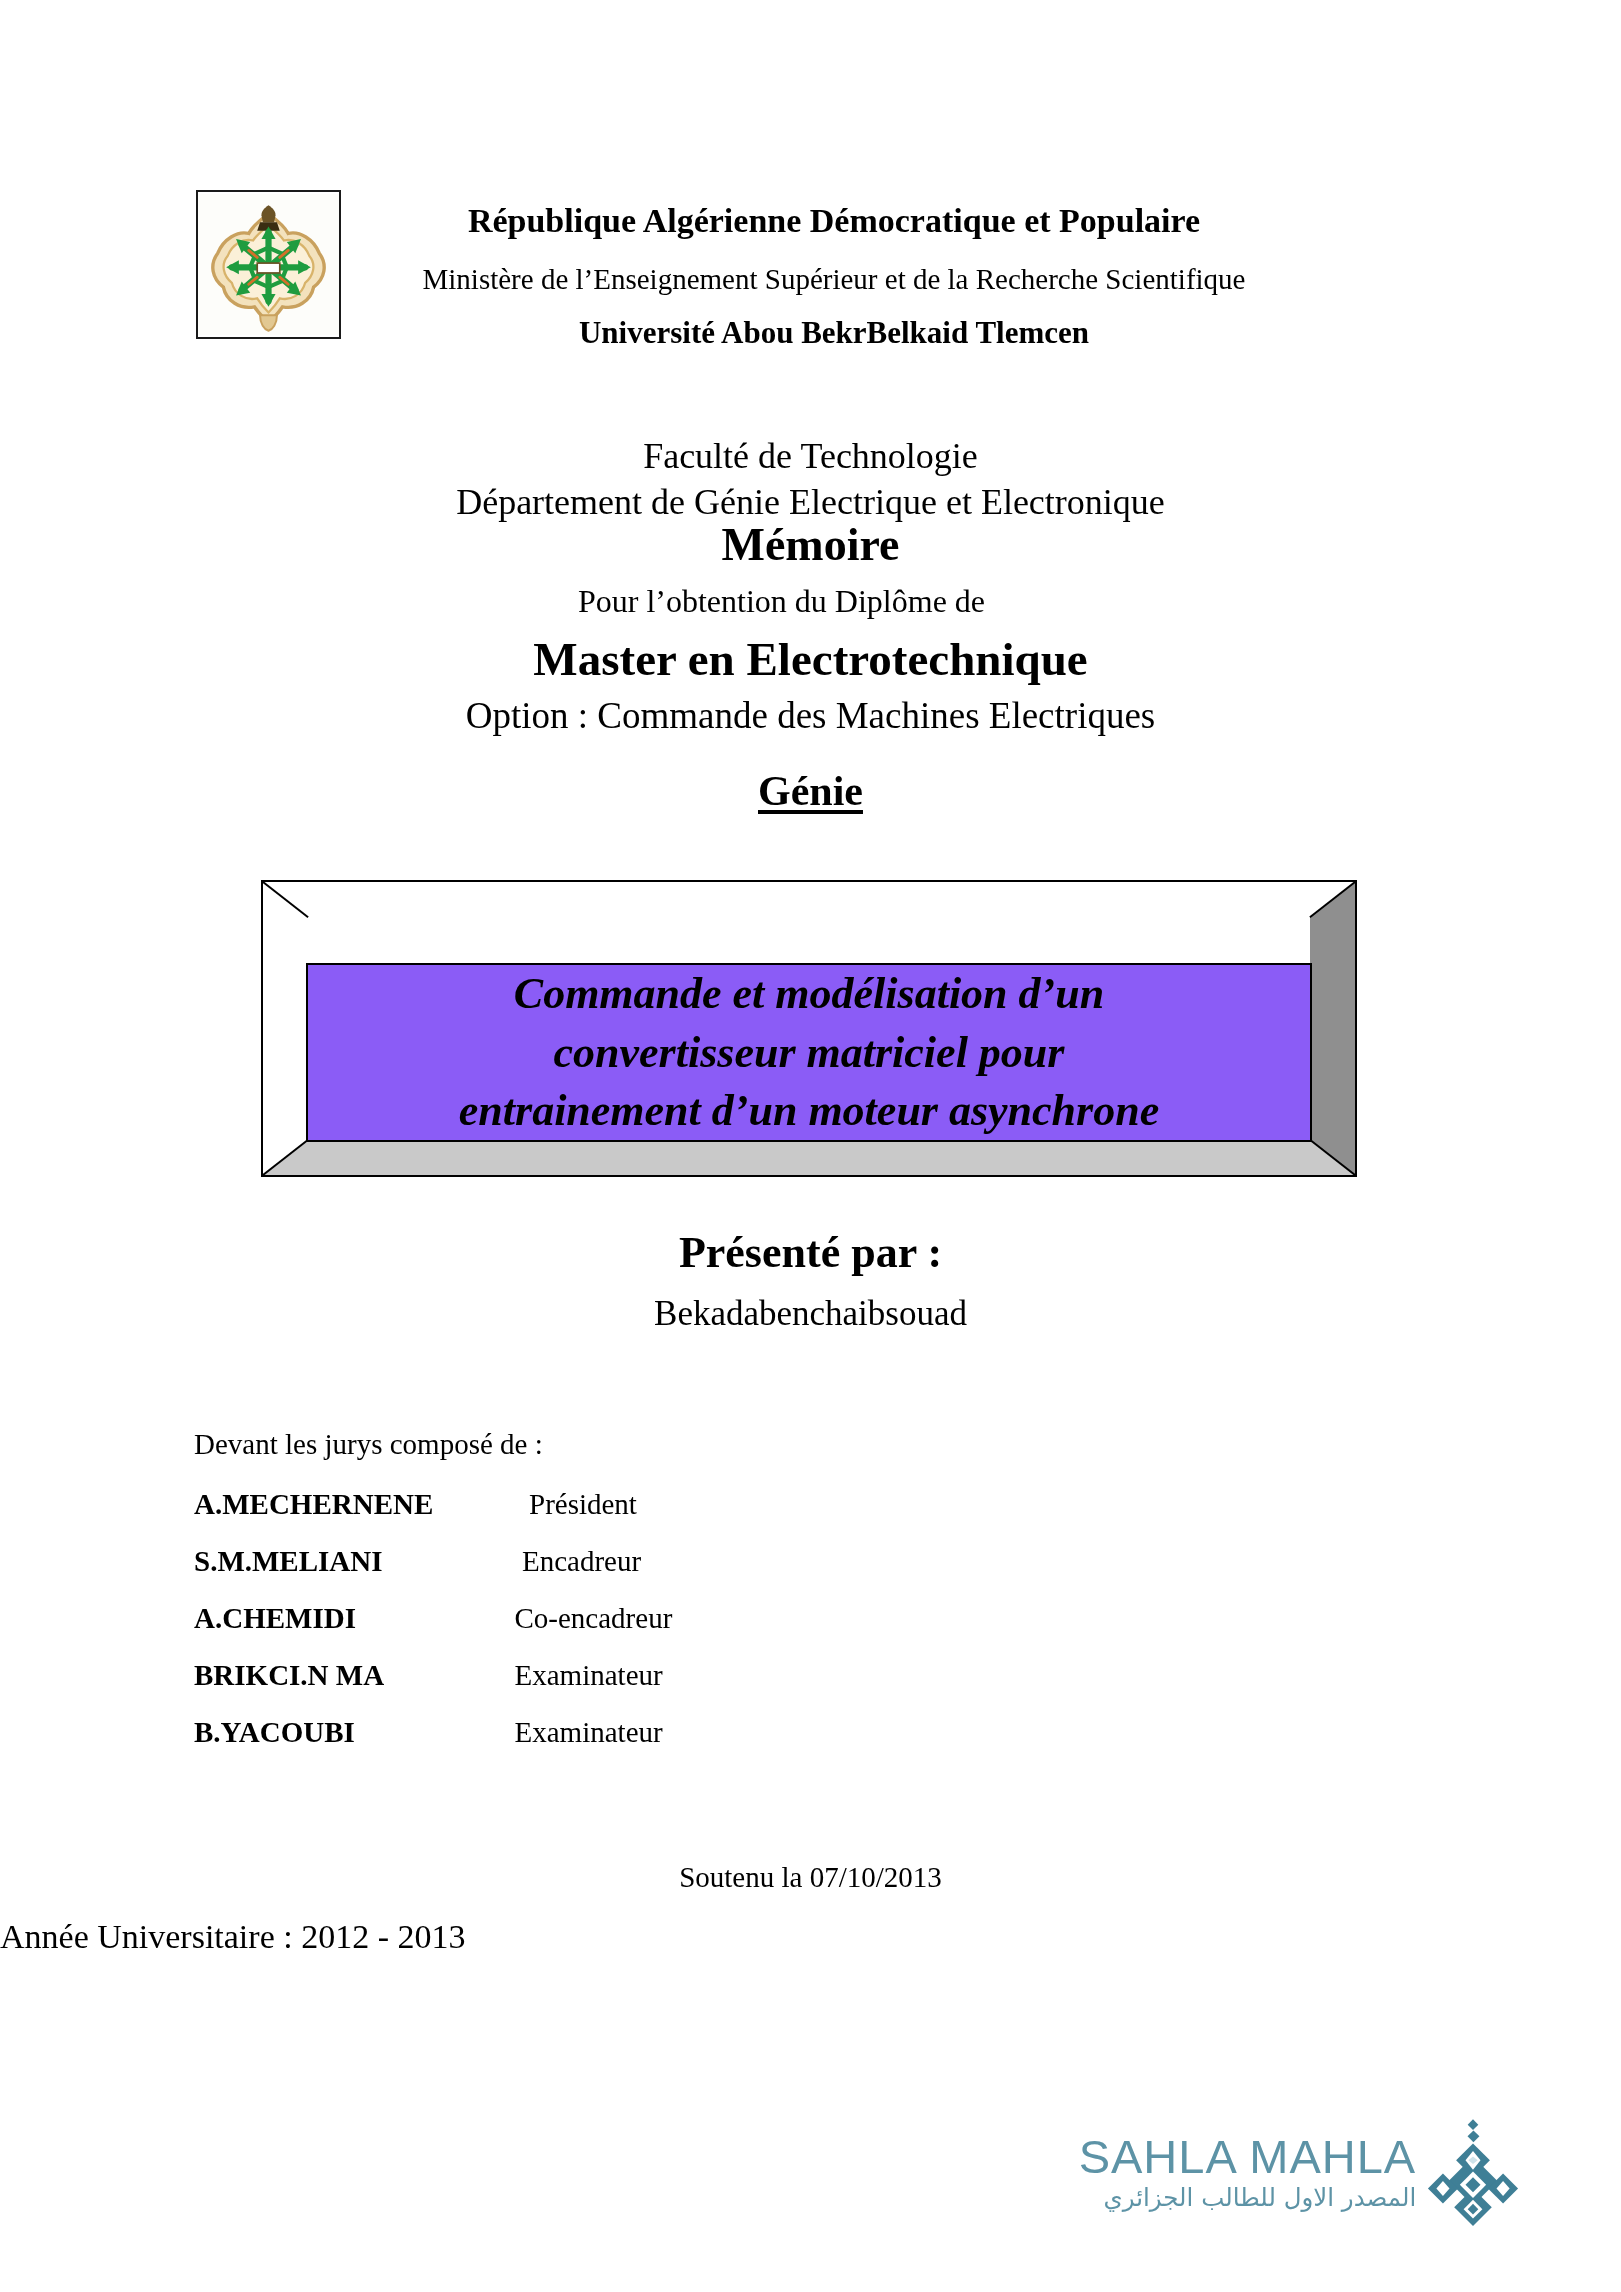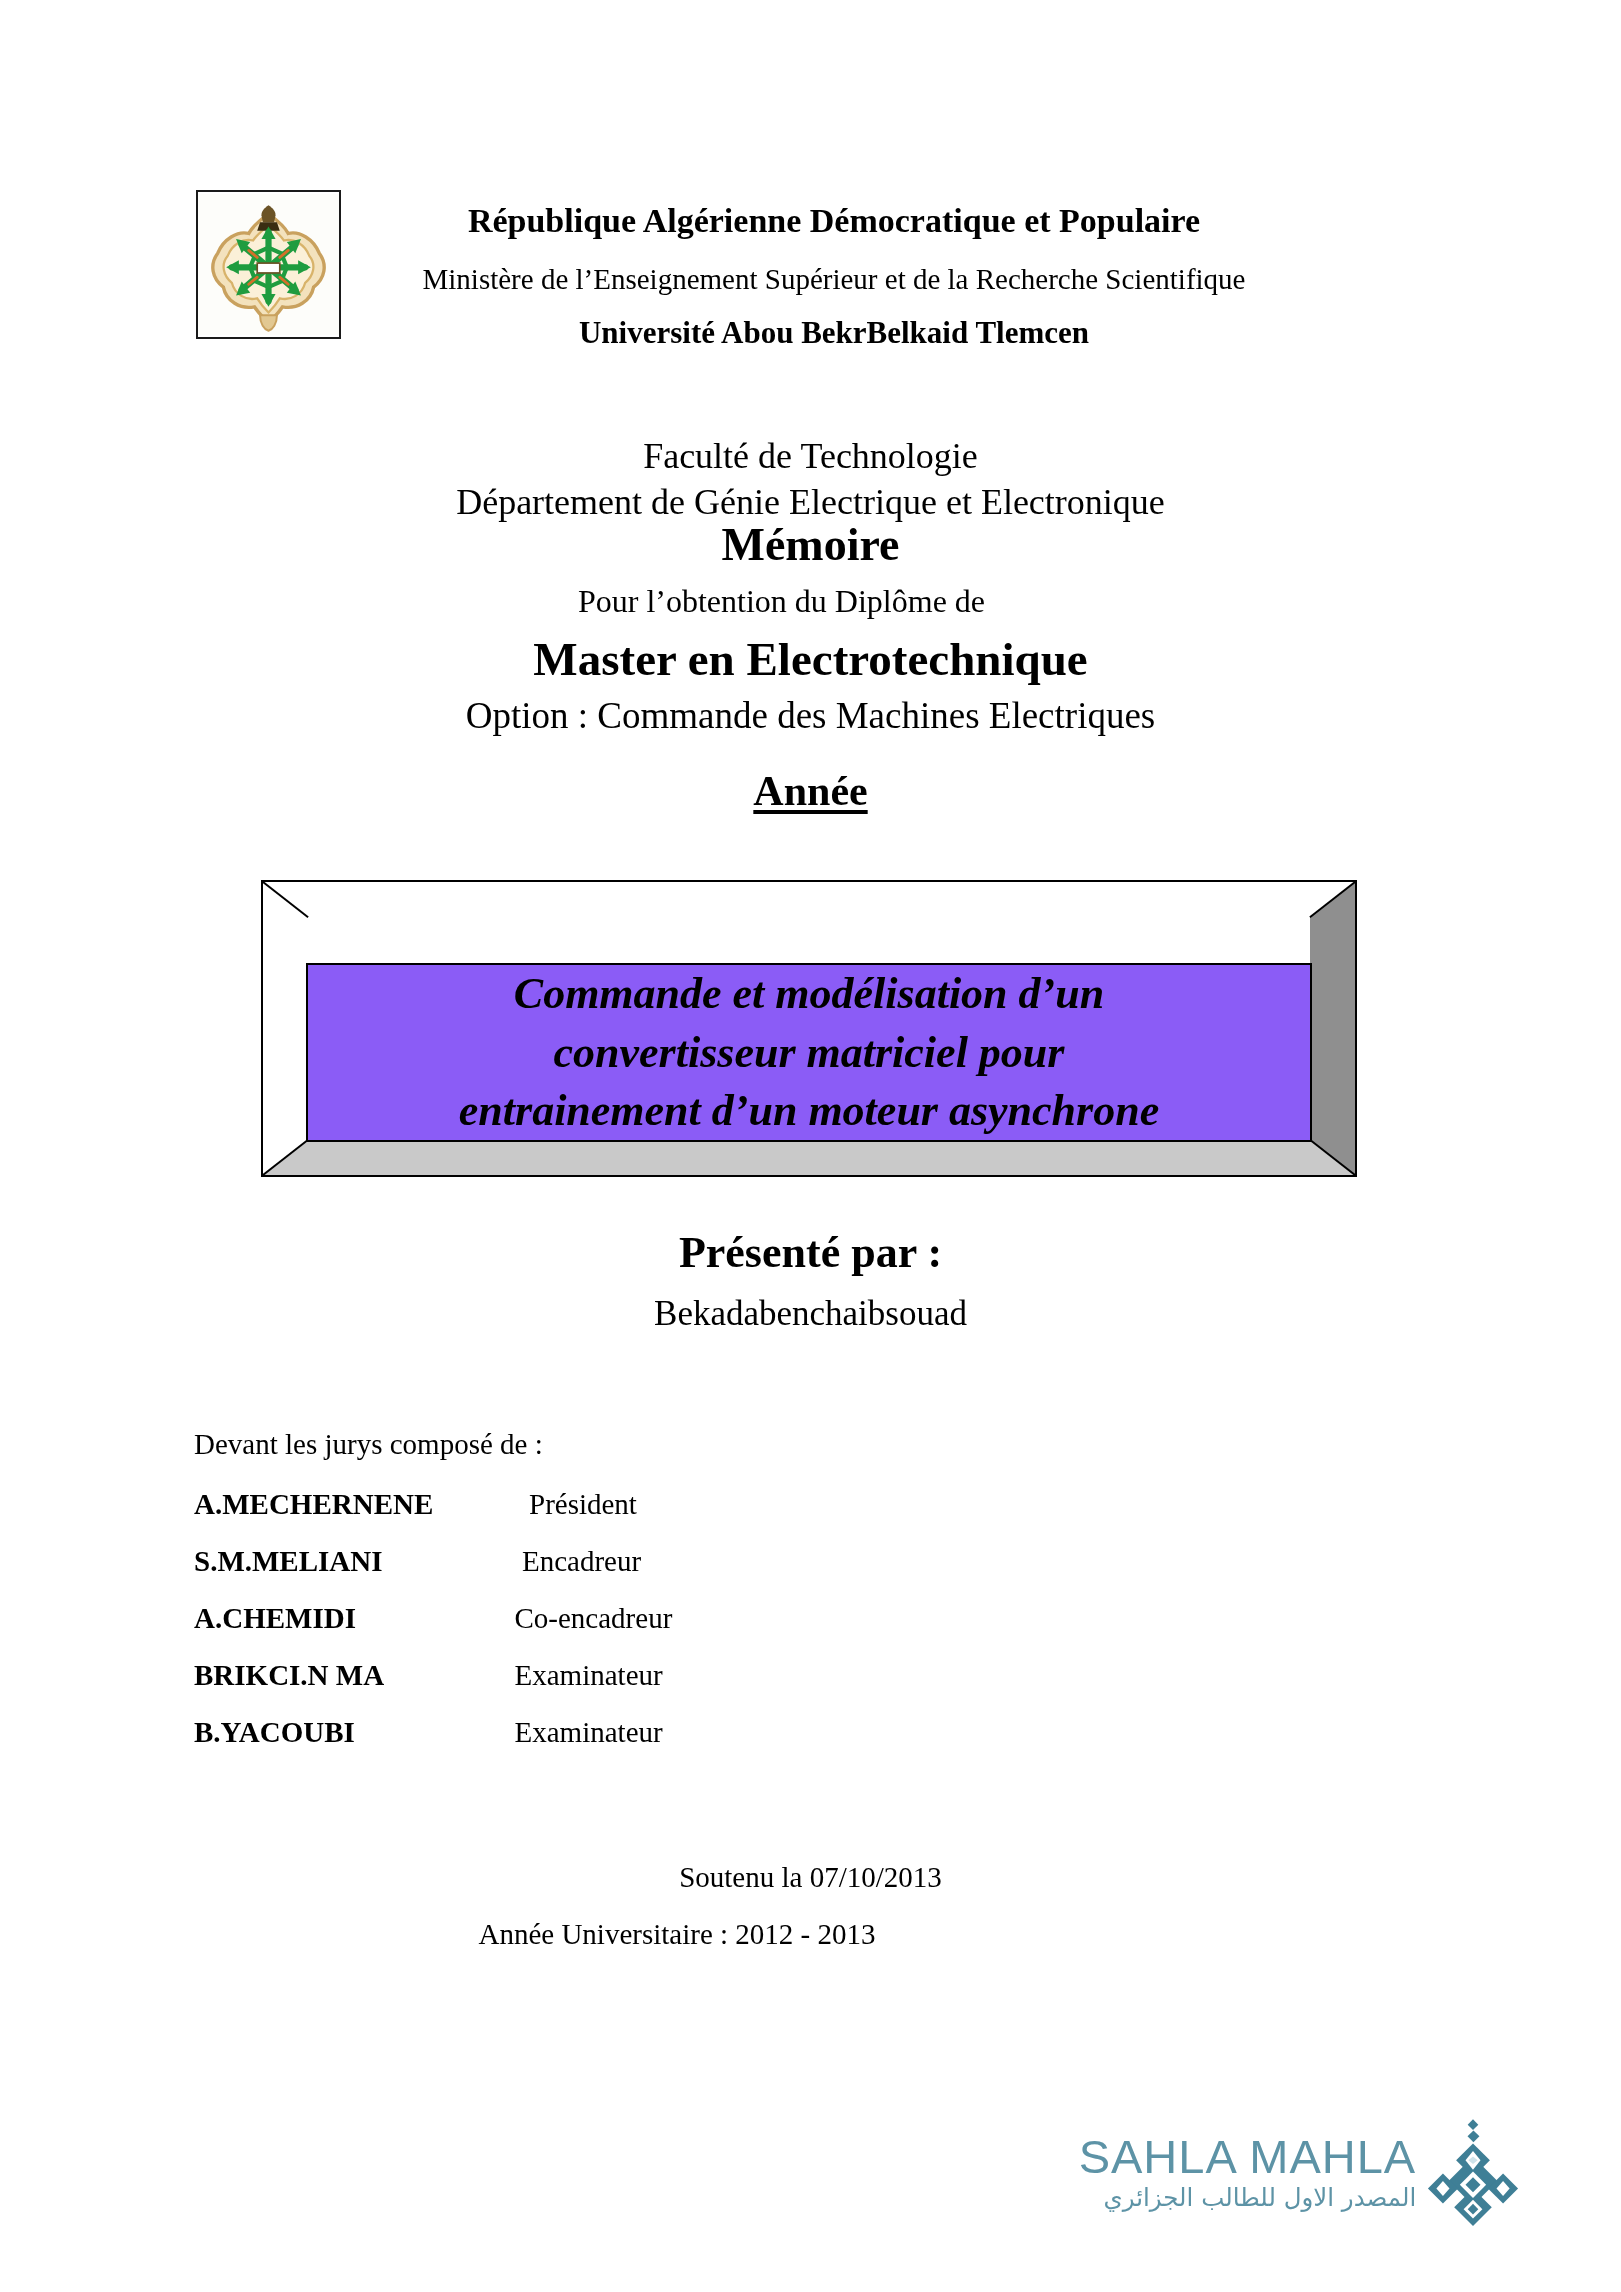--- a/index.html
+++ b/index.html
@@ -231,22 +231,22 @@
   
   .soutenu {
     position: absolute;
     left: 0; top: 1861px; width: 1621px;
     text-align: center;
     font-size: 29px;
   }
   .annee {
     position: absolute;
     left: 0; top: 1918px; width: 1354px;
-    text-align: center;
-    font-size: 29px;
+    text-align: left;
+    font-size: 34px;
   }
 
   
   .watermark {
     position: absolute;
     left: 1059px;
     top: 2114px;
     width: 461px;
     height: 118px;
   }
@@ -348,21 +348,21 @@
   <div class="faculty">
     <div>Faculté de Technologie</div>
     <div>Département de Génie Electrique et Electronique</div>
   </div>
 
   <div class="memoire">Mémoire</div>
   <div class="pour">Pour l’obtention du Diplôme de</div>
   <div class="master">Master en Electrotechnique</div>
   <div class="option">Option : Commande des Machines Electriques</div>
   <div class="theme-wrap">
-    <span class="theme">Année</span>
+    <span class="theme">Génie</span>
   </div>
 
   <div class="title-frame">
     <div class="tf-outer"></div>
     <div class="tf-face">
       <div class="tf-top"></div>
       <div class="tf-left"></div>
       <div class="tf-right"></div>
       <div class="tf-bottom"></div>
     </div>

